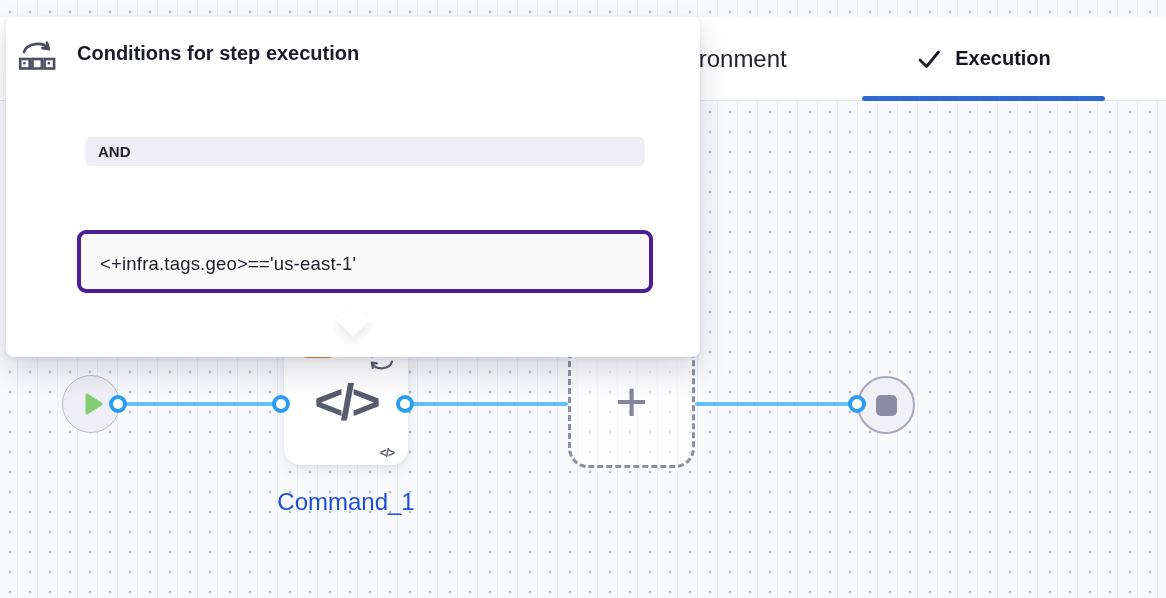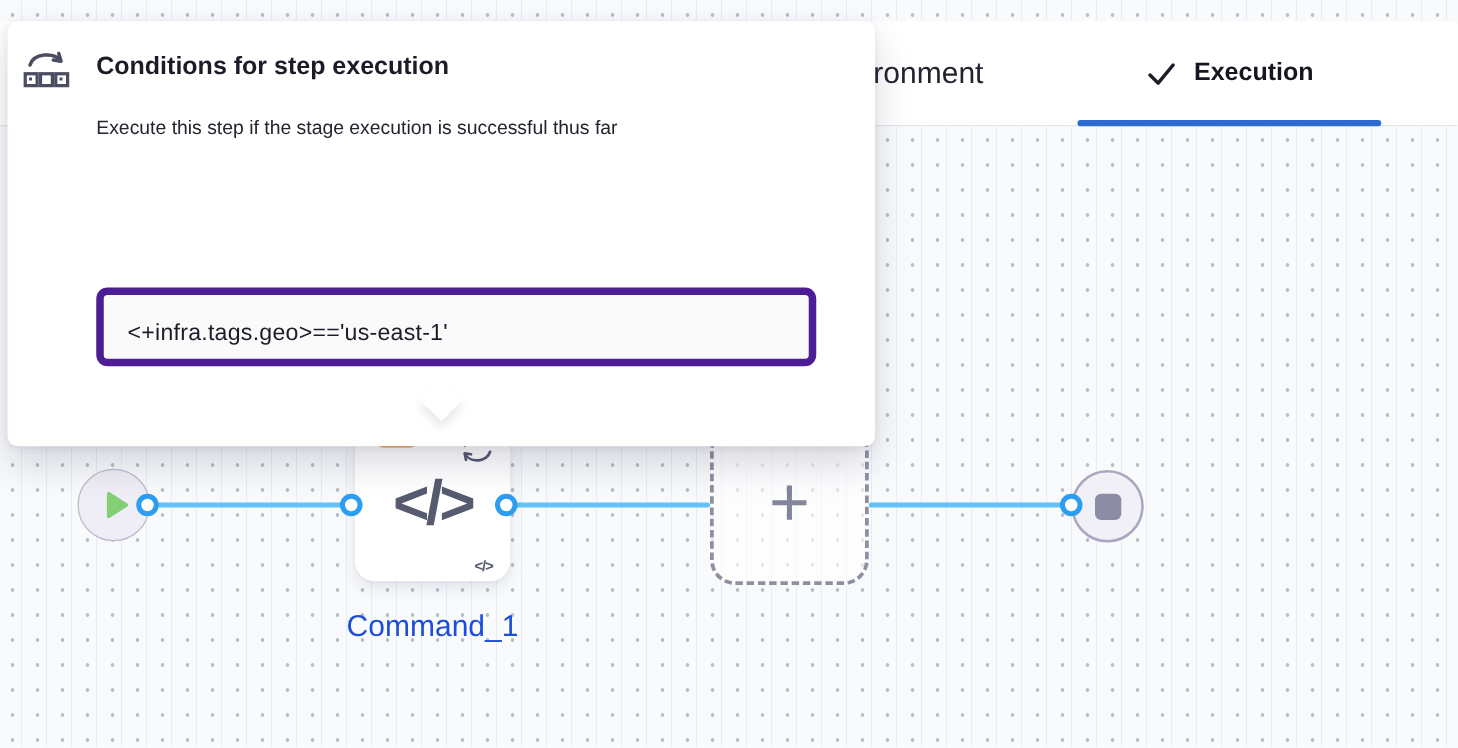--- a/index.html
+++ b/index.html
@@ -67,21 +67,21 @@
     box-shadow:4px 4px 8px rgba(30,34,65,.10); }
   .tt-icon { position:absolute; left:11px; top:22px; }
   .tt-title { position:absolute; left:71px; top:25px; font-size:20px;
     font-weight:700; color:#1b1c28; }
   .tt-desc { position:absolute; left:71px; top:77px; font-size:15.5px; color:#23242e; }
   .tt-and { position:absolute; left:79px; top:120px; width:560px; height:29px;
     background:#efeef6; border-radius:6px; padding-left:13px; line-height:29px;
     font-size:15px; font-weight:700; color:#1e1f2b; }
   .tt-caption { position:absolute; left:71px; top:170px; font-size:15.5px; color:#23242e; }
   .tt-exprbox { position:absolute; left:71px; top:213px; width:576px; height:63px;
-    background:#fafafb; border:6px solid #4c1d95; border-radius:9px; }
+    background:#fafafb; border:4px solid #4c1d95; border-radius:9px; }
   .tt-expr { padding-left:19px; line-height:60px; font-size:18.5px;
     letter-spacing:.2px; color:#1b1c28; white-space:nowrap; }
   svg { display:block; }
 </style>
 </head>
 <body>
 
 <div class="stage">
 
   <div class="canvas"></div>
@@ -161,19 +161,19 @@
         <path d="M7,13 C10,3.5 26,2.5 31.5,9.5" stroke="#4b4e62" stroke-width="2.8" fill="none" stroke-linecap="round"></path>
         <path d="M31.8,10 L25.6,9 M31.8,10 L30,3.8" stroke="#4b4e62" stroke-width="2.8" fill="none" stroke-linecap="round"></path>
         <rect x="3.2" y="20" width="9.5" height="9.5" stroke="#4b4e62" stroke-width="2.6" fill="none"></rect>
         <rect x="15.4" y="20" width="9.5" height="9.5" stroke="#4b4e62" stroke-width="2.6" fill="none"></rect>
         <rect x="27.6" y="20" width="9.5" height="9.5" stroke="#4b4e62" stroke-width="2.6" fill="none"></rect>
         <rect x="6.2" y="23" width="2.4" height="2.4" fill="#4b4e62"></rect>
         <rect x="30.6" y="23" width="2.4" height="2.4" fill="#4b4e62"></rect>
       </svg>
     </span>
     <div class="tt-title">Conditions for step execution</div>
-    <div class="tt-desc">Execute this step if the stage execution is successful thus far</div>
+    <div class="tt-and">AND</div>
     <div class="tt-exprbox">
       <div class="tt-expr">&lt;+infra.tags.geo&gt;=='us-east-1'</div>
     </div>
   </div>
 
 </div>
 
 </body></html>

